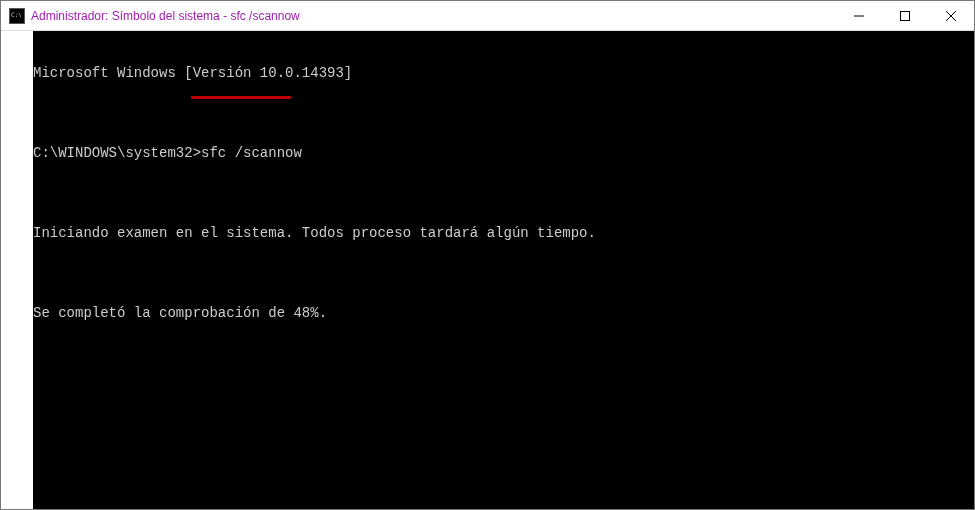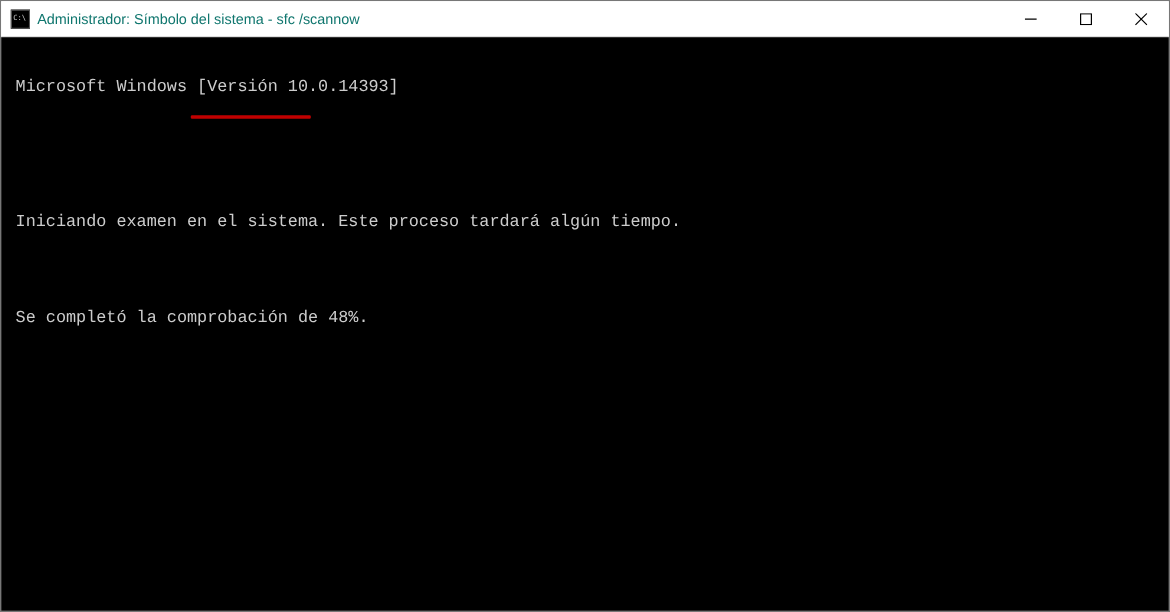--- a/index.html
+++ b/index.html
@@ -46,21 +46,21 @@
       font-size: 6px;
       color: #ccc;
       letter-spacing: 0;
     }
     .titlebar-icon svg {
       width: 14px;
       height: 14px;
     }
     .titlebar-title {
       font-size: 12px;
-      color: #0f766e;
+      color: #a21caf;
       flex: 1;
       white-space: nowrap;
     }
     .win-controls {
       display: flex;
       height: 100%;
     }
     .win-btn {
       width: 46px;
       height: 100%;
@@ -78,24 +78,25 @@
       width: 10px;
       height: 10px;
     }
     .console {
       flex: 1;
       background: #000;
       color: rgb(204, 204, 204);
       font-family: Consolas, "Courier New", monospace;
       font-size: 14px;
       line-height: 16px;
-      padding: 2px 12px;
+      padding: 2px 0;
       white-space: pre;
       overflow: hidden;
       position: relative;
+      margin-left: 32px;
     }
     .console-line {
       white-space: pre;
     }
     .underline {
       position: absolute;
       height: 3px;
       background: #c00000;
       border-radius: 1px;
     }
@@ -127,19 +128,20 @@
         <svg viewBox="0 0 10 10">
             <line x1="0" y1="0" x2="10" y2="10" stroke="#000" stroke-width="1"></line>
             <line x1="10" y1="0" x2="0" y2="10" stroke="#000" stroke-width="1"></line>
           </svg>
       </button>
     </div>
   </div>
   <div class="console">
     <div class="console-line">Microsoft Windows [Versión 10.0.14393]</div>
     <div class="console-line"></div>
+    <div class="console-line"><span>C:\WINDOWS\system32&gt;</span><span>sfc /scannow</span></div>
     <div class="console-line"></div>
-    <div class="console-line">Iniciando examen en el sistema. Este proceso tardará algún tiempo.</div>
+    <div class="console-line">Iniciando examen en el sistema. Todos proceso tardará algún tiempo.</div>
     <div class="console-line"></div>
     <div class="console-line">Se completó la comprobación de 48%.</div>
     <div class="underline" style="left:158px; top:65px; width:100px;"></div>
   </div>
 </div>
 
 </body></html>

